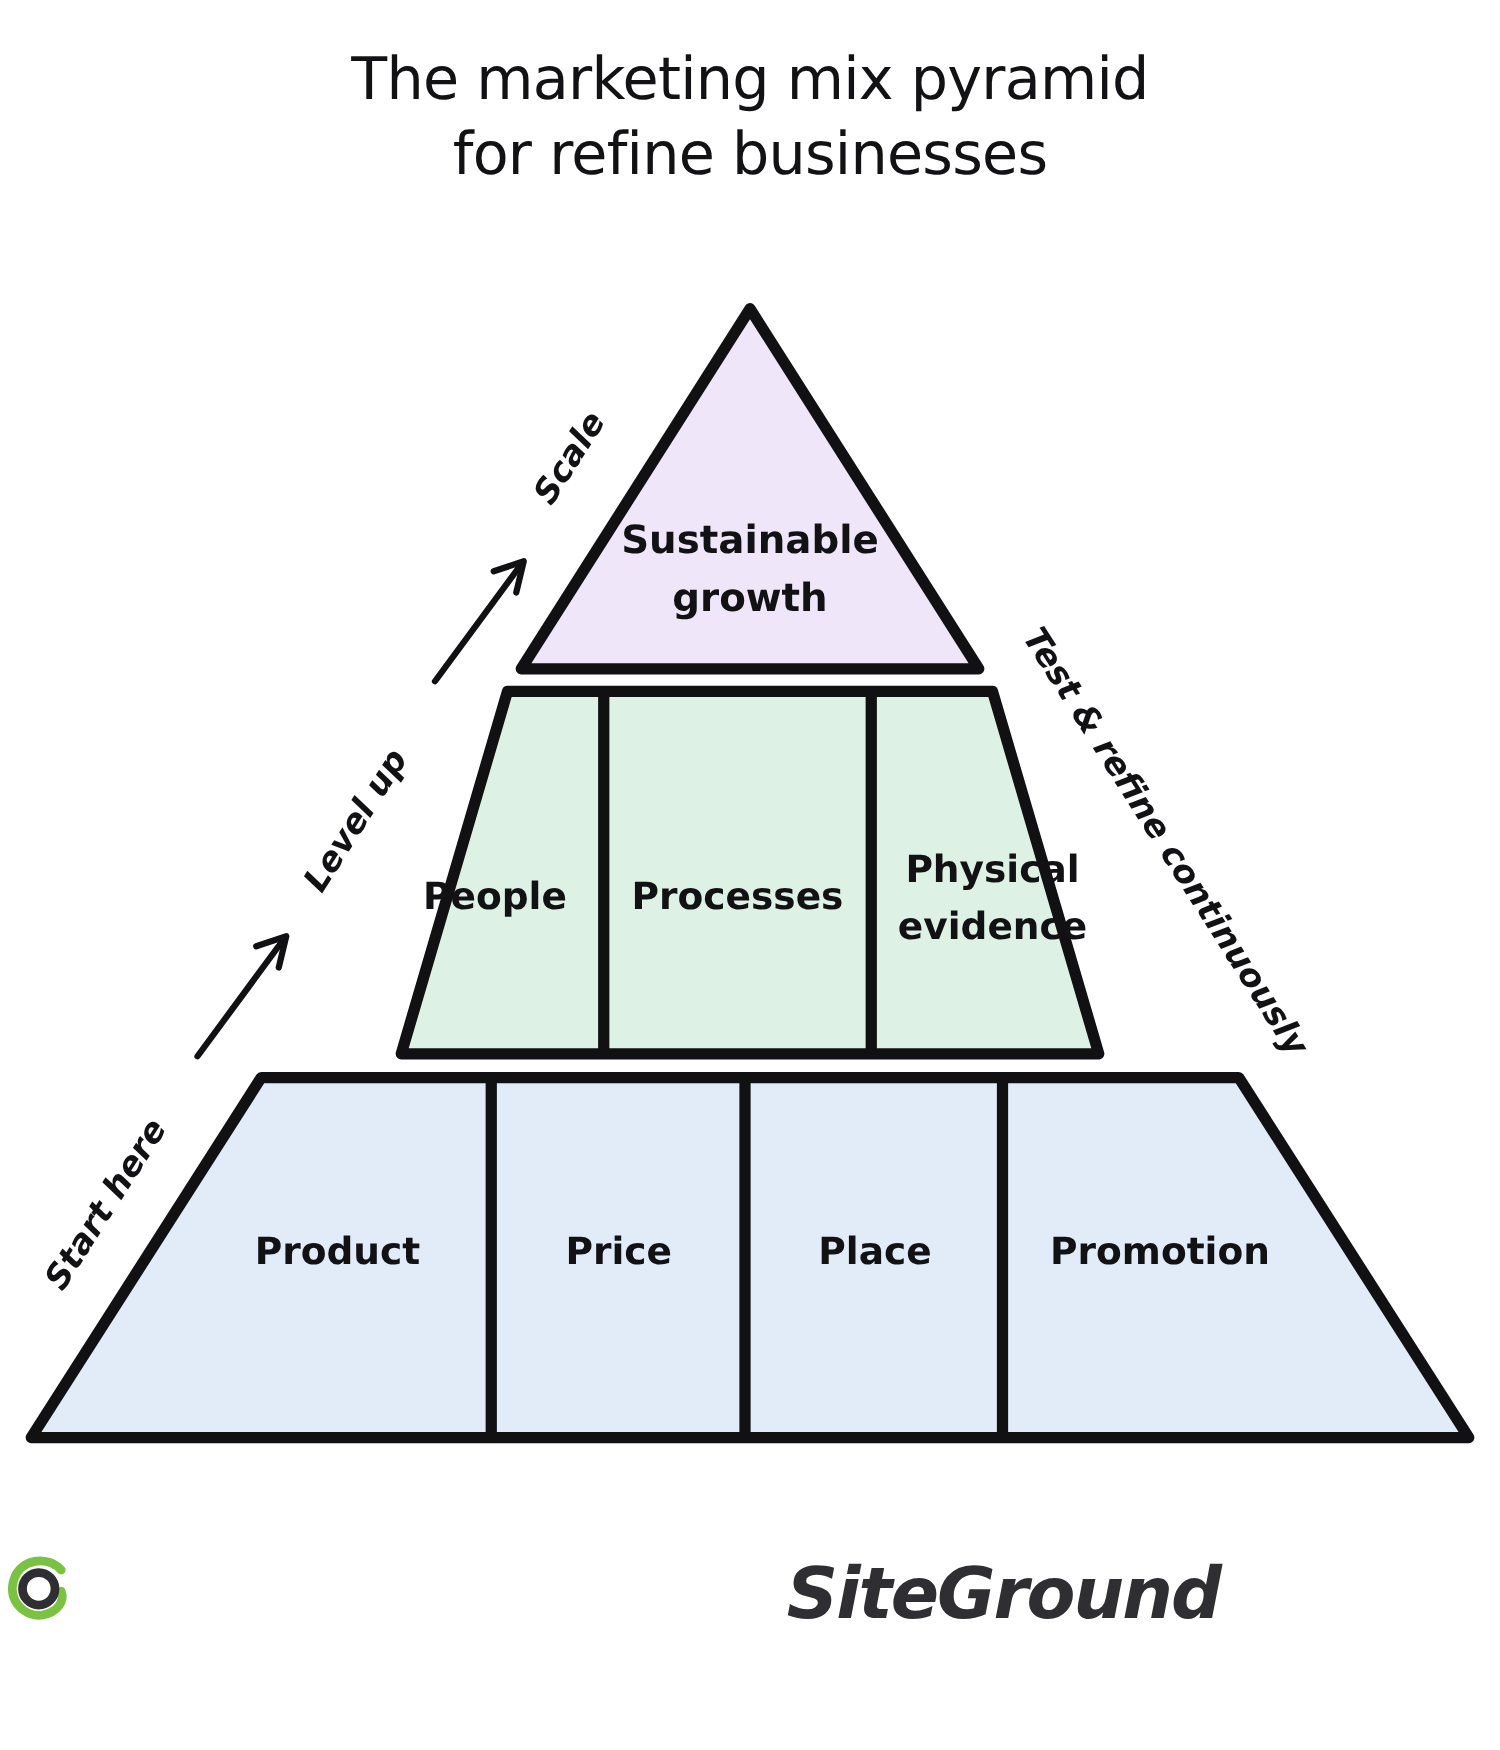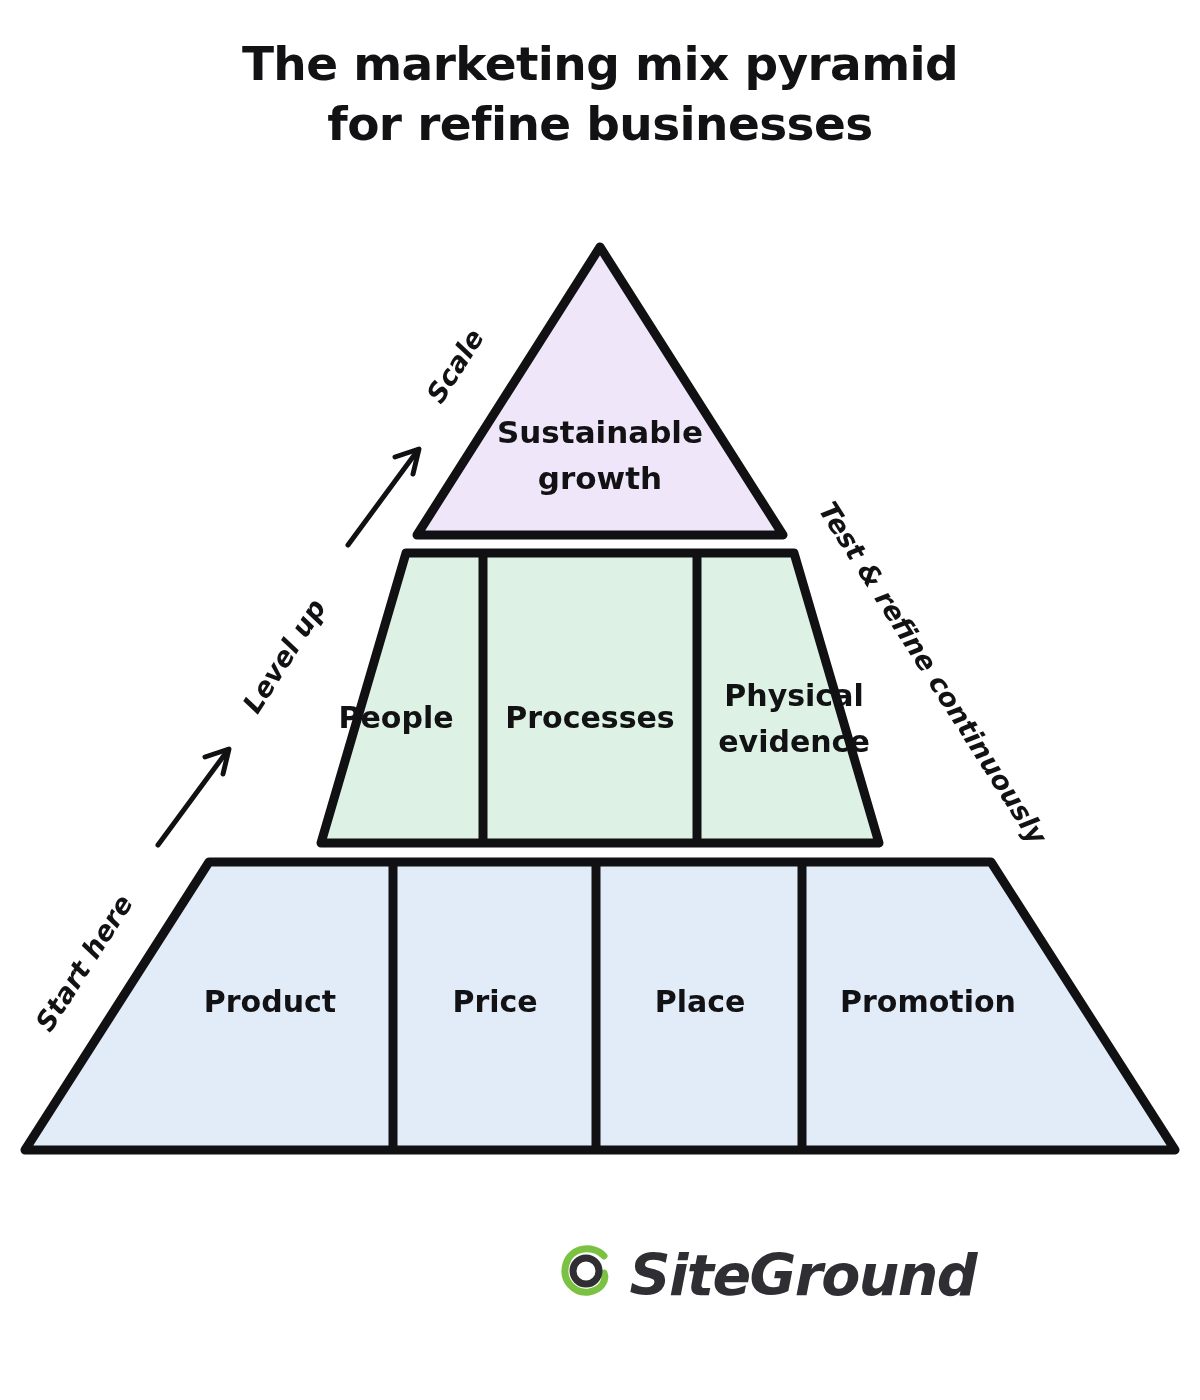--- a/index.html
+++ b/index.html
@@ -25,21 +25,21 @@
   
   #title-block {
     position: absolute;
     top: 34px;
     left: 0;
     width: 1200px;
     text-align: center;
   }
   .title-line {
     font-family: "DejaVu Sans", sans-serif;
-    font-weight: 700;
+    font-weight: 400;
     font-size: 47px;
     line-height: 60px;
     letter-spacing: -0.6px;
     color: #121214;
   }
 
   
   #pyramid-wrap {
     position: absolute;
     top: 0;
@@ -94,21 +94,21 @@
   }
 
   
   #logo {
     position: absolute;
     left: 0;
     top: 1238px;
     width: 976px;
     display: flex;
     align-items: center;
-    justify-content: flex-end;
+    justify-content: space-between;
     gap: 4px;
   }
   #logo-mark { display: block; }
   #logo-text {
     font-family: "DejaVu Sans", sans-serif;
     font-weight: 700;
     font-style: italic;
     font-size: 57px;
     letter-spacing: -1.6px;
     color: #2f2f33;

